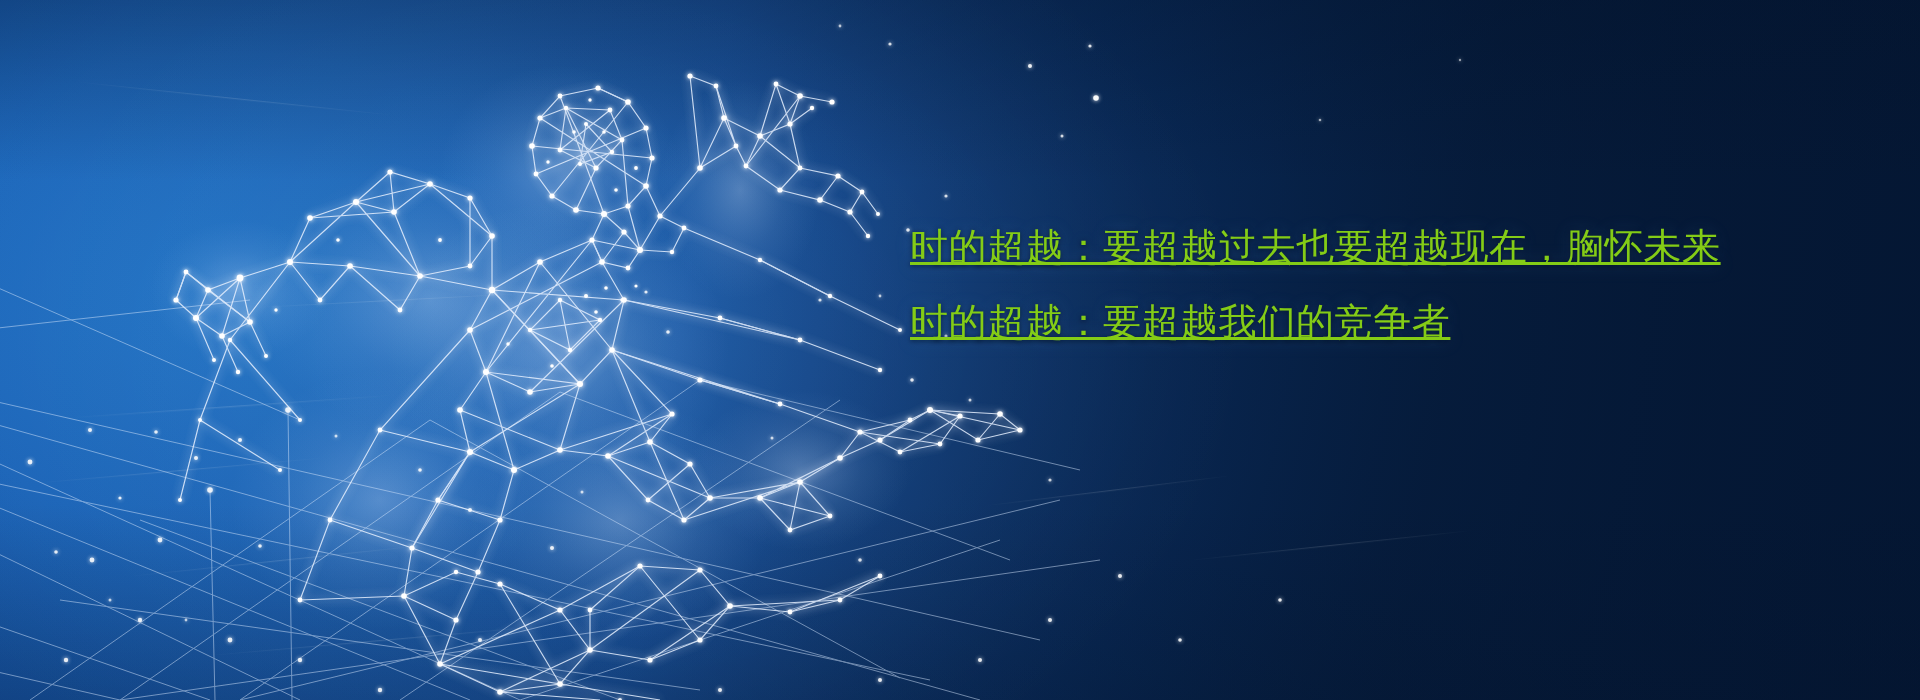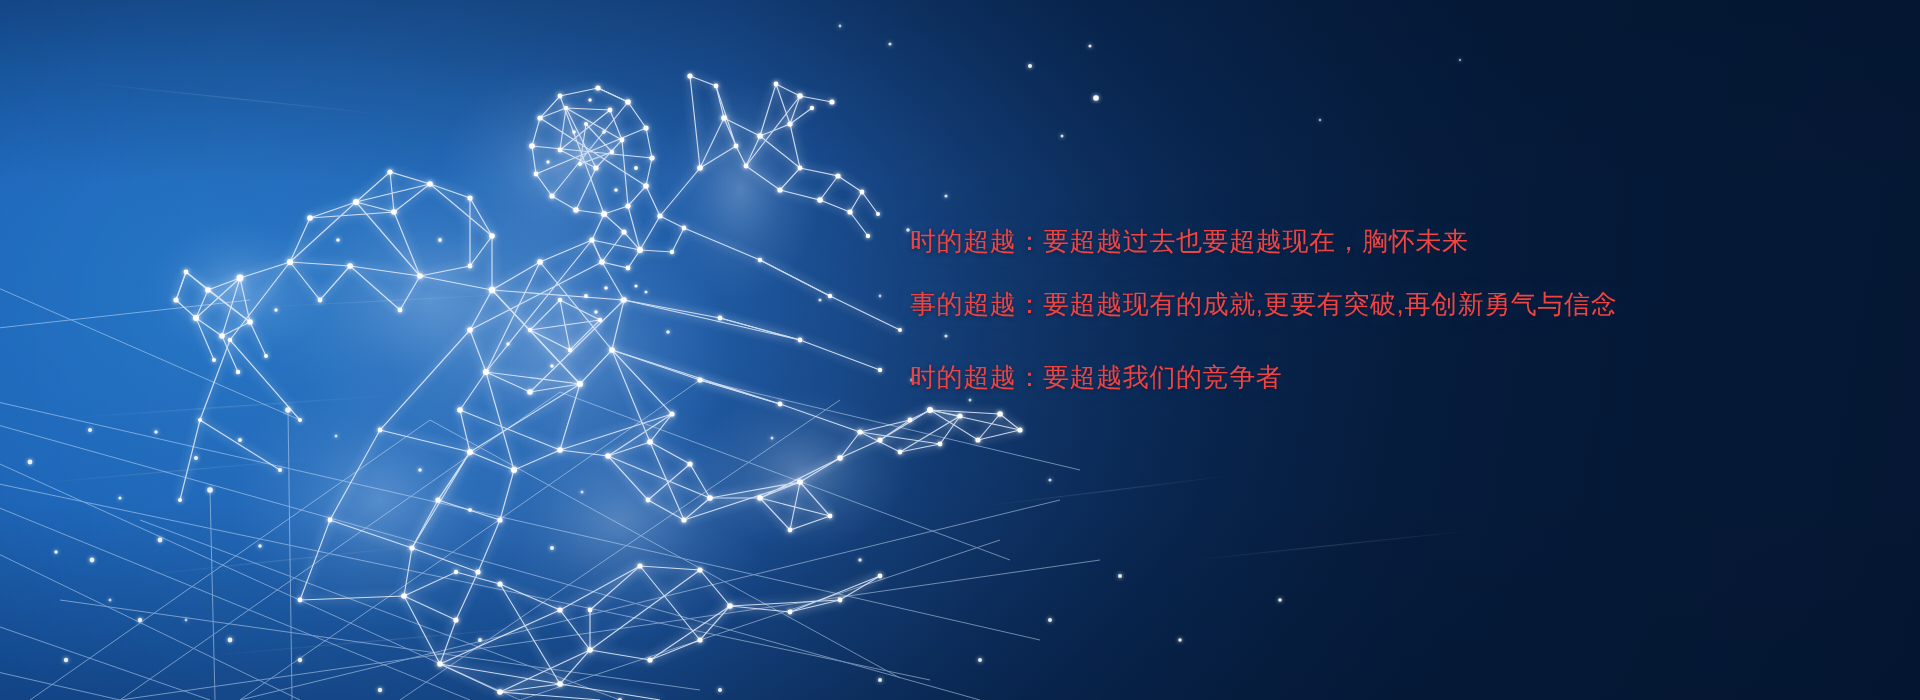--- a/index.html
+++ b/index.html
@@ -49,26 +49,27 @@
     height: 700px;
   }
   
   .text-block {
     position: absolute;
     left: 910px;
     top: 228px;
     width: 880px;
   }
   .tagline {
-    color: #ef4444;
-    font-size: 26px;
+    color: #84cc16;
+    font-size: 38px;
     line-height: 1;
     letter-spacing: 0.6px;
     white-space: nowrap;
     text-shadow: 0 1px 5px rgba(2,16,38,0.75), 0 0 18px rgba(120,175,240,0.22);
+    text-decoration: underline;
   }
   .tagline.l1 { margin-bottom: 37px; }
   .tagline.l2 { margin-bottom: 47px; }
   .tagline.l3 { margin-bottom: 0; }
 </style>
 </head>
 <body>
 
 <div id="stage">
 
@@ -473,17 +474,16 @@
       <circle cx="186" cy="620" r="1.4" opacity="0.7"></circle>
       <circle cx="582" cy="492" r="1.5" opacity="0.75"></circle>
       <circle cx="772" cy="438" r="1.5" opacity="0.75"></circle>
       <circle cx="1320" cy="120" r="1.3" opacity="0.6"></circle>
       <circle cx="1460" cy="60" r="1.2" opacity="0.55"></circle>
     </g>
   </svg>
 
   <div class="text-block">
     <div class="tagline l1">时的超越：要超越过去也要超越现在，胸怀未来</div>
-    <div class="tagline l2">事的超越：要超越现有的成就,更要有突破,再创新勇气与信念</div>
     <div class="tagline l3">时的超越：要超越我们的竞争者</div>
   </div>
 
 </div>
 
 </body></html>

